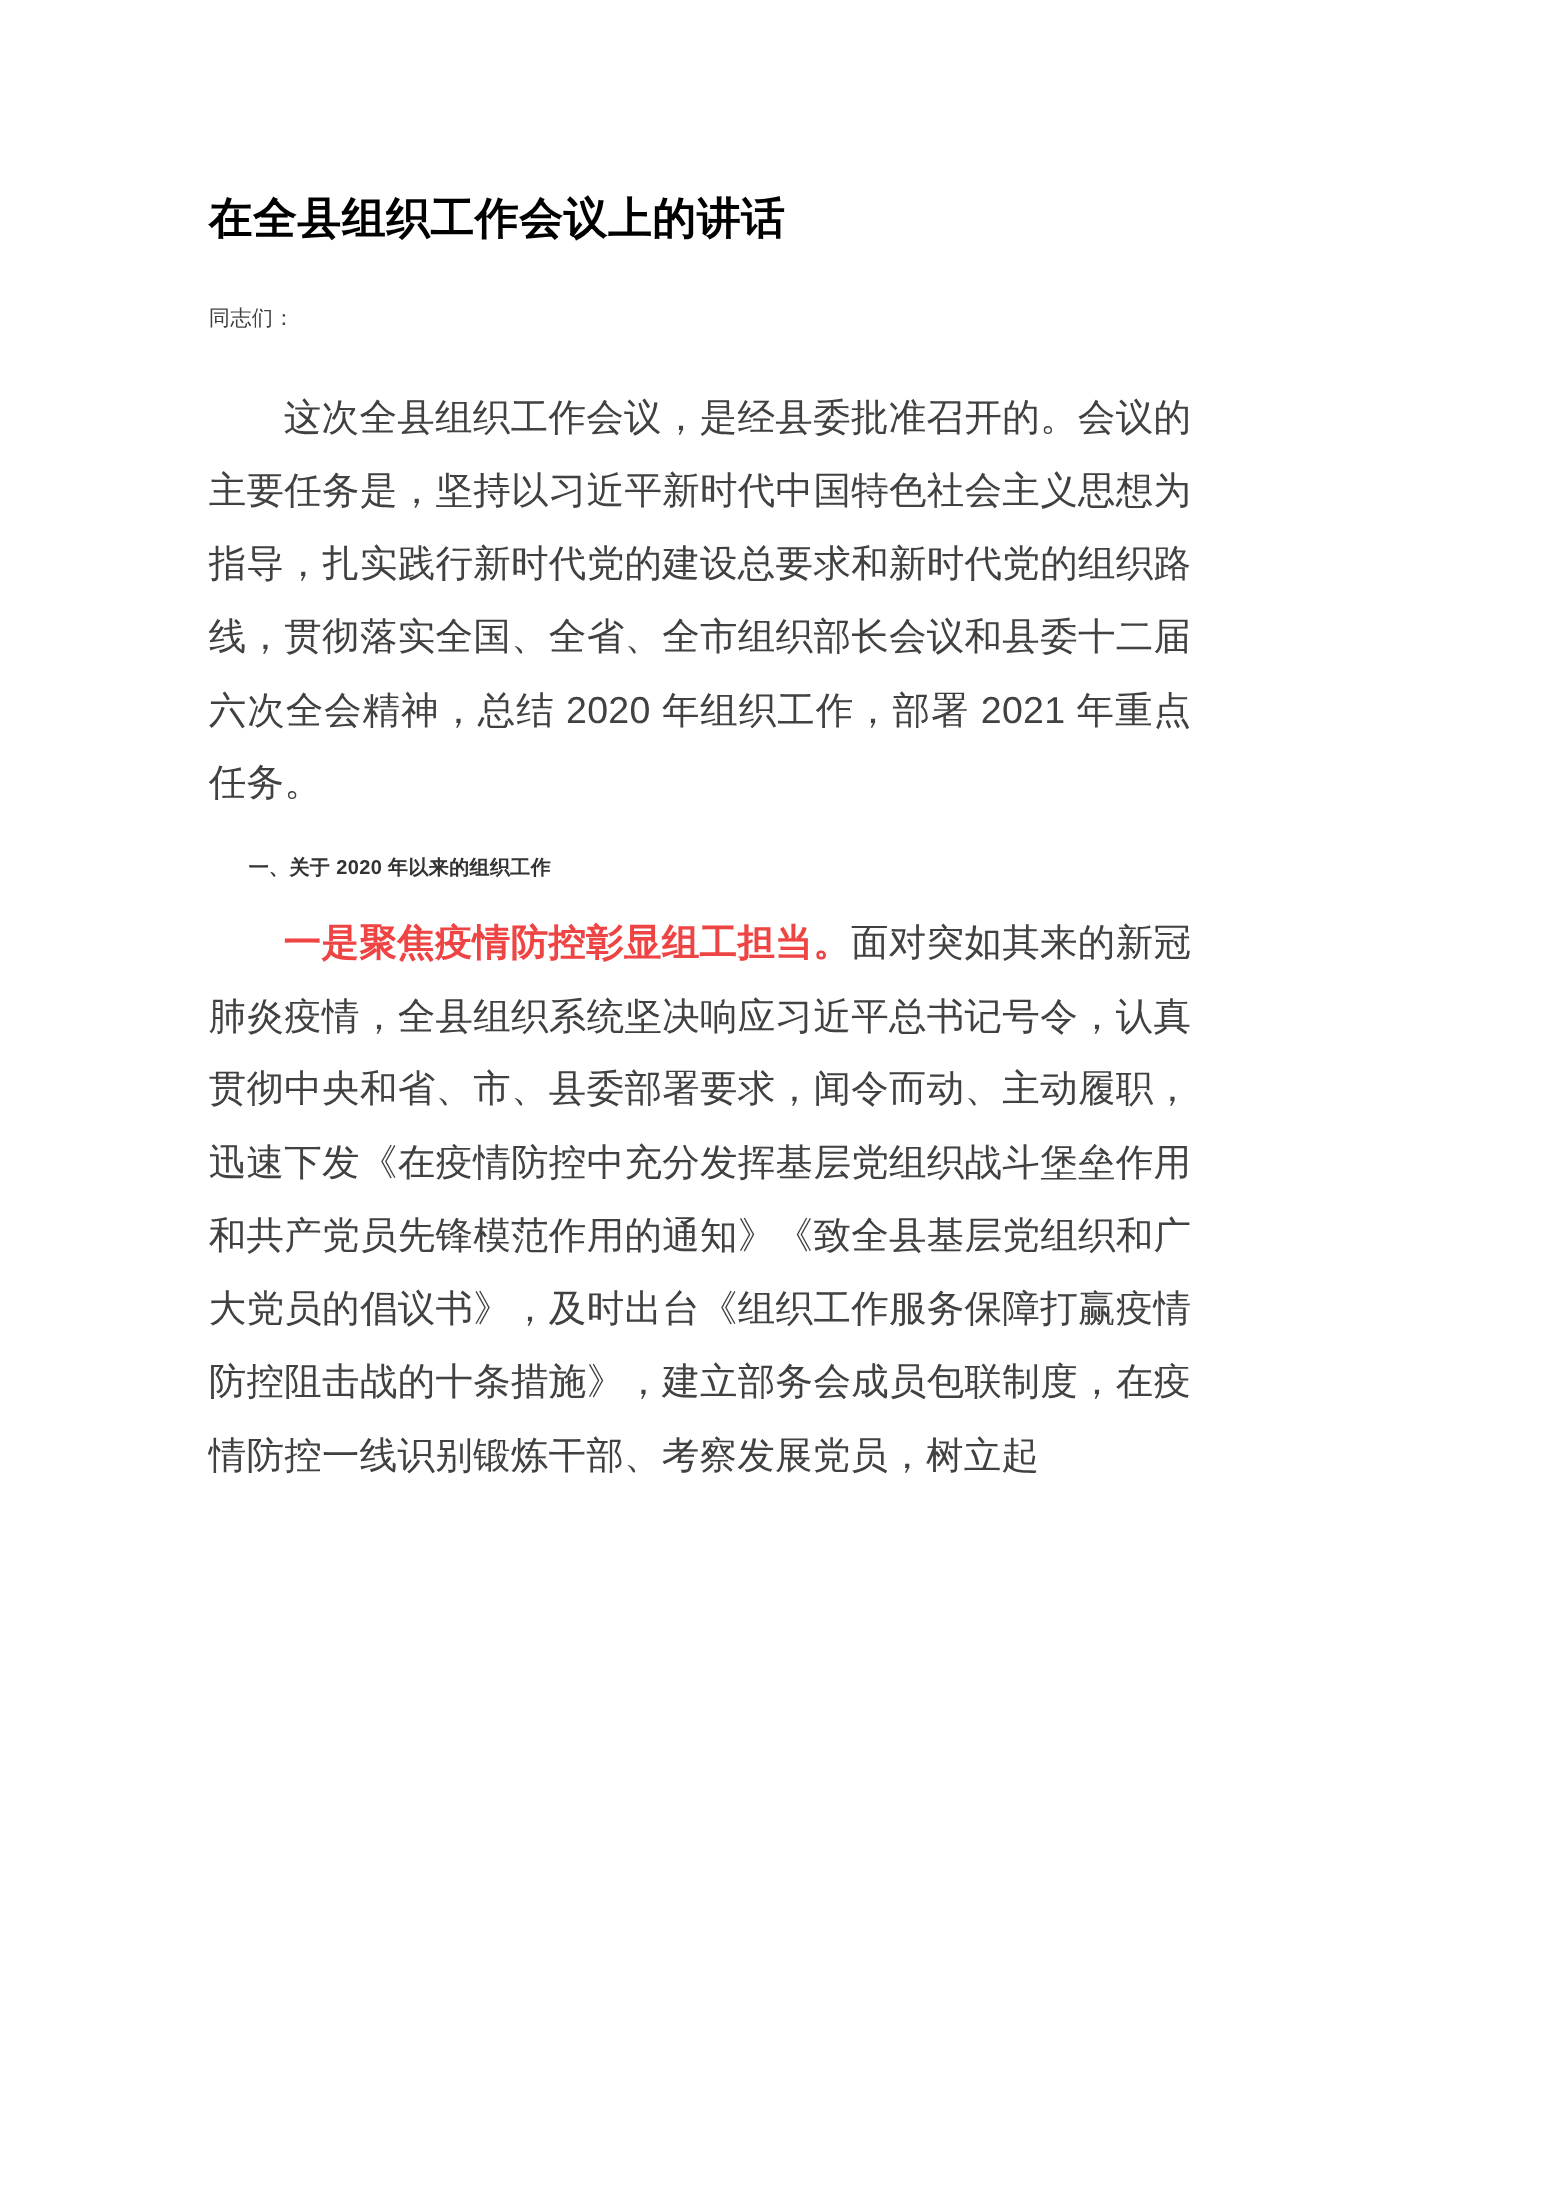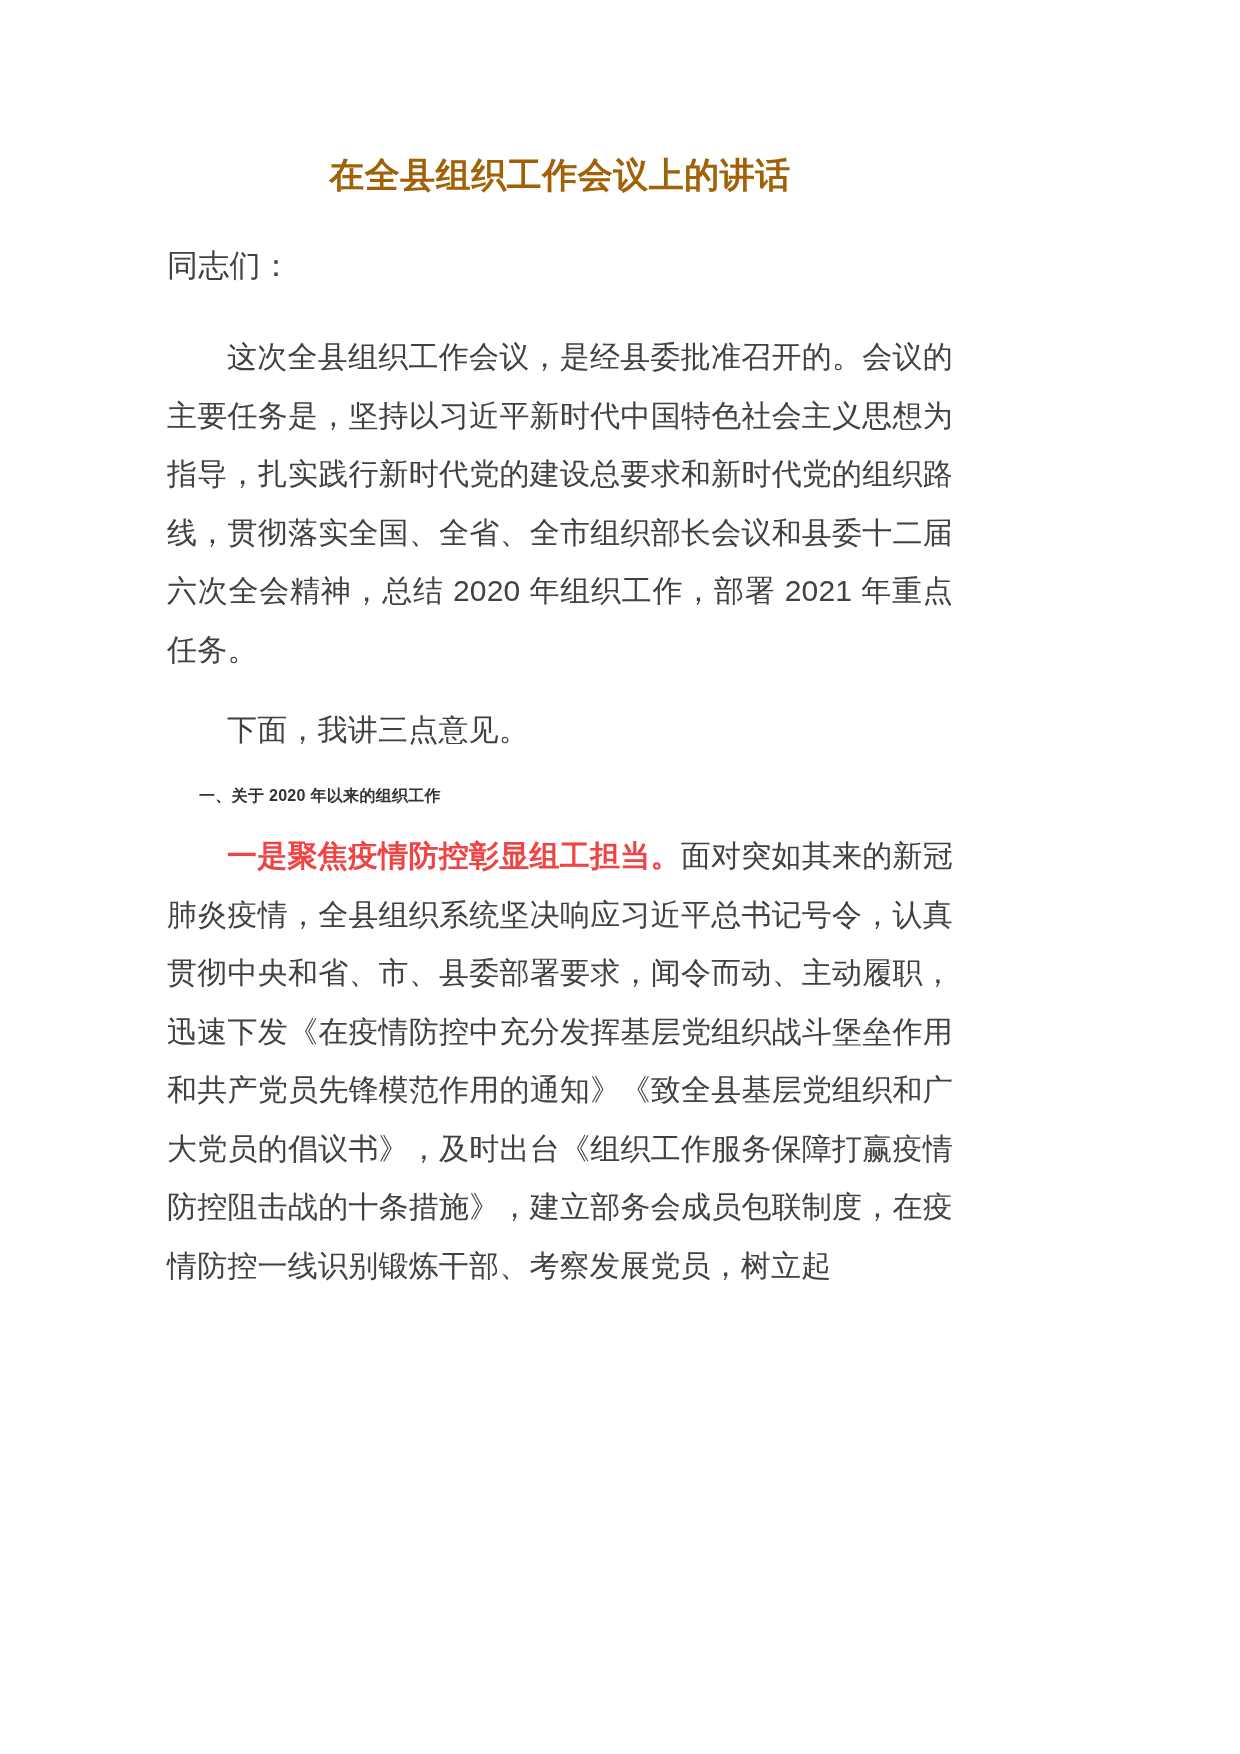--- a/index.html
+++ b/index.html
@@ -21,29 +21,29 @@
   }
   .content {
     position: absolute;
     left: 167px;
     top: 150px;
     width: 786px;
   }
   .doc-title {
     font-size: 35px;
     font-weight: bold;
-    color: #a16207;
+    color: #000000;
     letter-spacing: 0.5px;
     line-height: 1.45;
     margin: 0 0 40px 0;
     padding: 0;
-    text-align: center;
+    text-align: left;
   }
   .salutation {
-    font-size: 31px;
+    font-size: 17px;
     color: #414141;
     line-height: 1.6;
     margin: 0 0 38px 0;
     text-align: left;
     letter-spacing: 0.2px;
   }
   .para {
     font-size: 30px;
     color: #414141;
     line-height: 1.95;
@@ -77,21 +77,20 @@
 
 <div class="page">
   <div class="content">
 
     <h1 class="doc-title">在全县组织工作会议上的讲话</h1>
 
     <p class="salutation">同志们：</p>
 
     <p class="para">这次全县组织工作会议，是经县委批准召开的。会议的主要任务是，坚持以习近平新时代中国特色社会主义思想为指导，扎实践行新时代党的建设总要求和新时代党的组织路线，贯彻落实全国、全省、全市组织部长会议和县委十二届六次全会精神，总结 2020 年组织工作，部署 2021 年重点任务。</p>
 
-    <p class="para tight">下面，我讲三点意见。</p>
 
     <p class="heading">一、关于 2020 年以来的组织工作</p>
 
 
     <p class="para"><span class="lead">一是聚焦疫情防控彰显组工担当。</span><span>面对突如其来的新冠肺炎疫情，全县组织系统坚决响应习近平总书记号令，认真贯彻中央和省、市、县委部署要求，闻令而动、主动履职，迅速下发《在疫情防控中充分发挥基层党组织战斗堡垒作用和共产党员先锋模范作用的通知》《致全县基层党组织和广大党员的倡议书》，及时出台《组织工作服务保障打赢疫情防控阻击战的十条措施》，建立部务会成员包联制度，在疫情防控一线识别锻炼干部、考察发展党员，树立起</span></p>
 
   </div>
 </div>
 
 </body></html>

